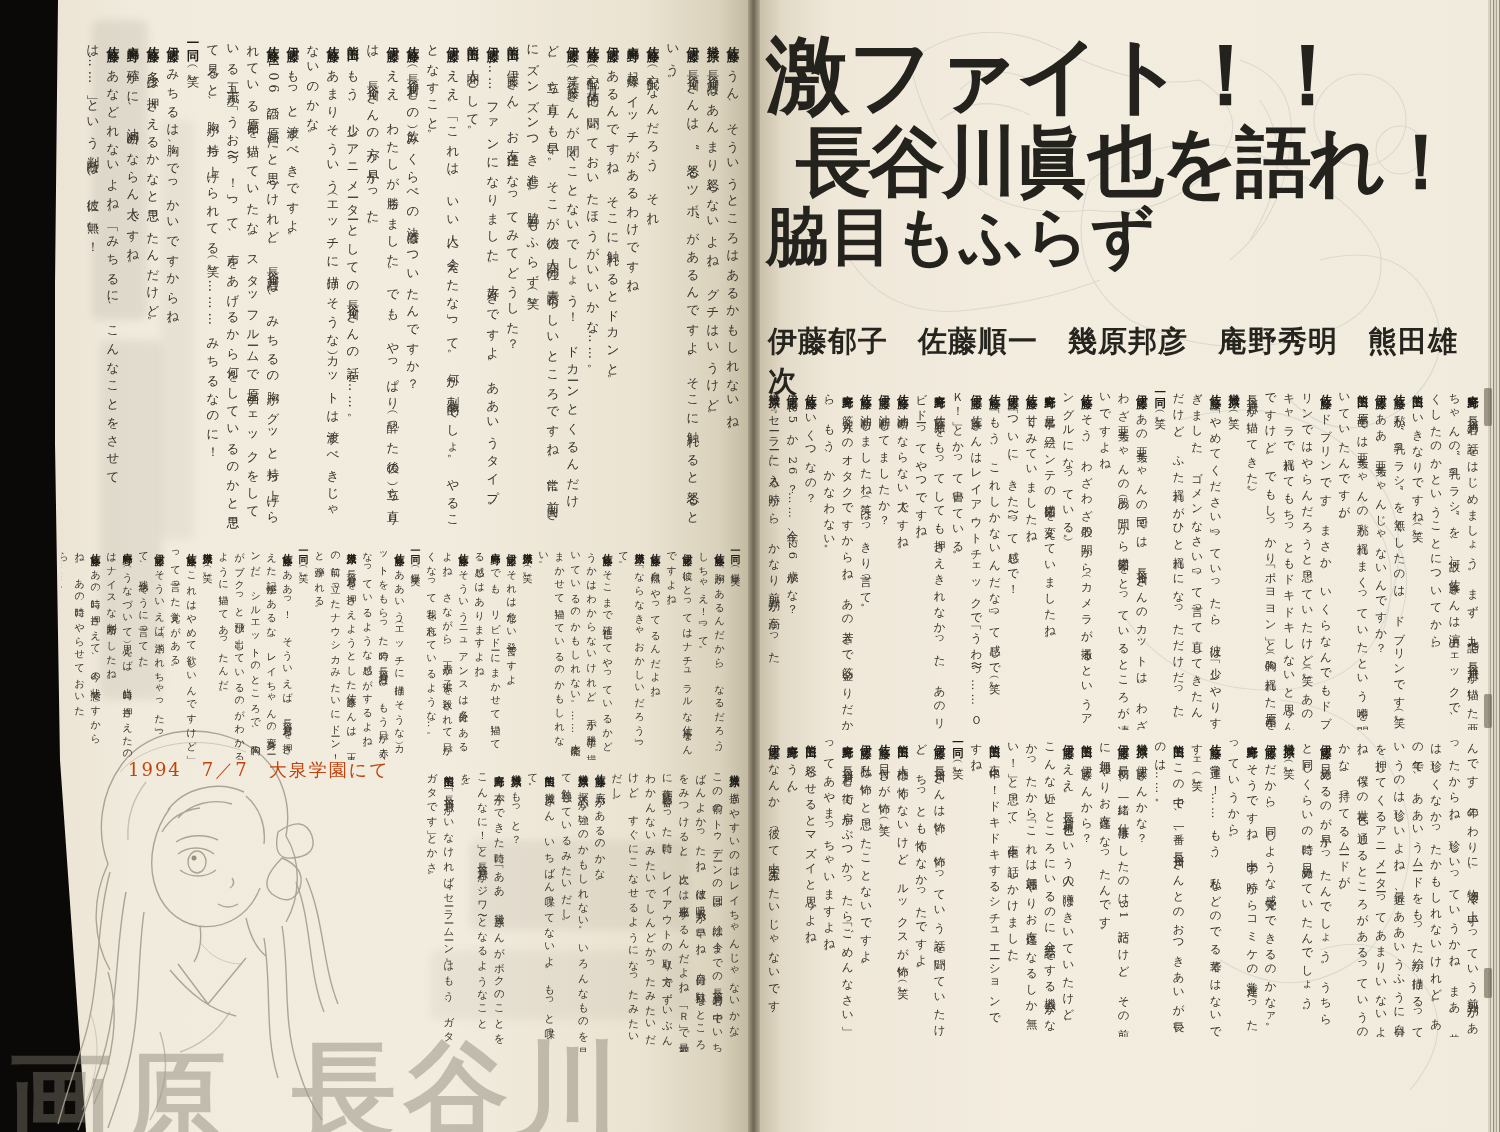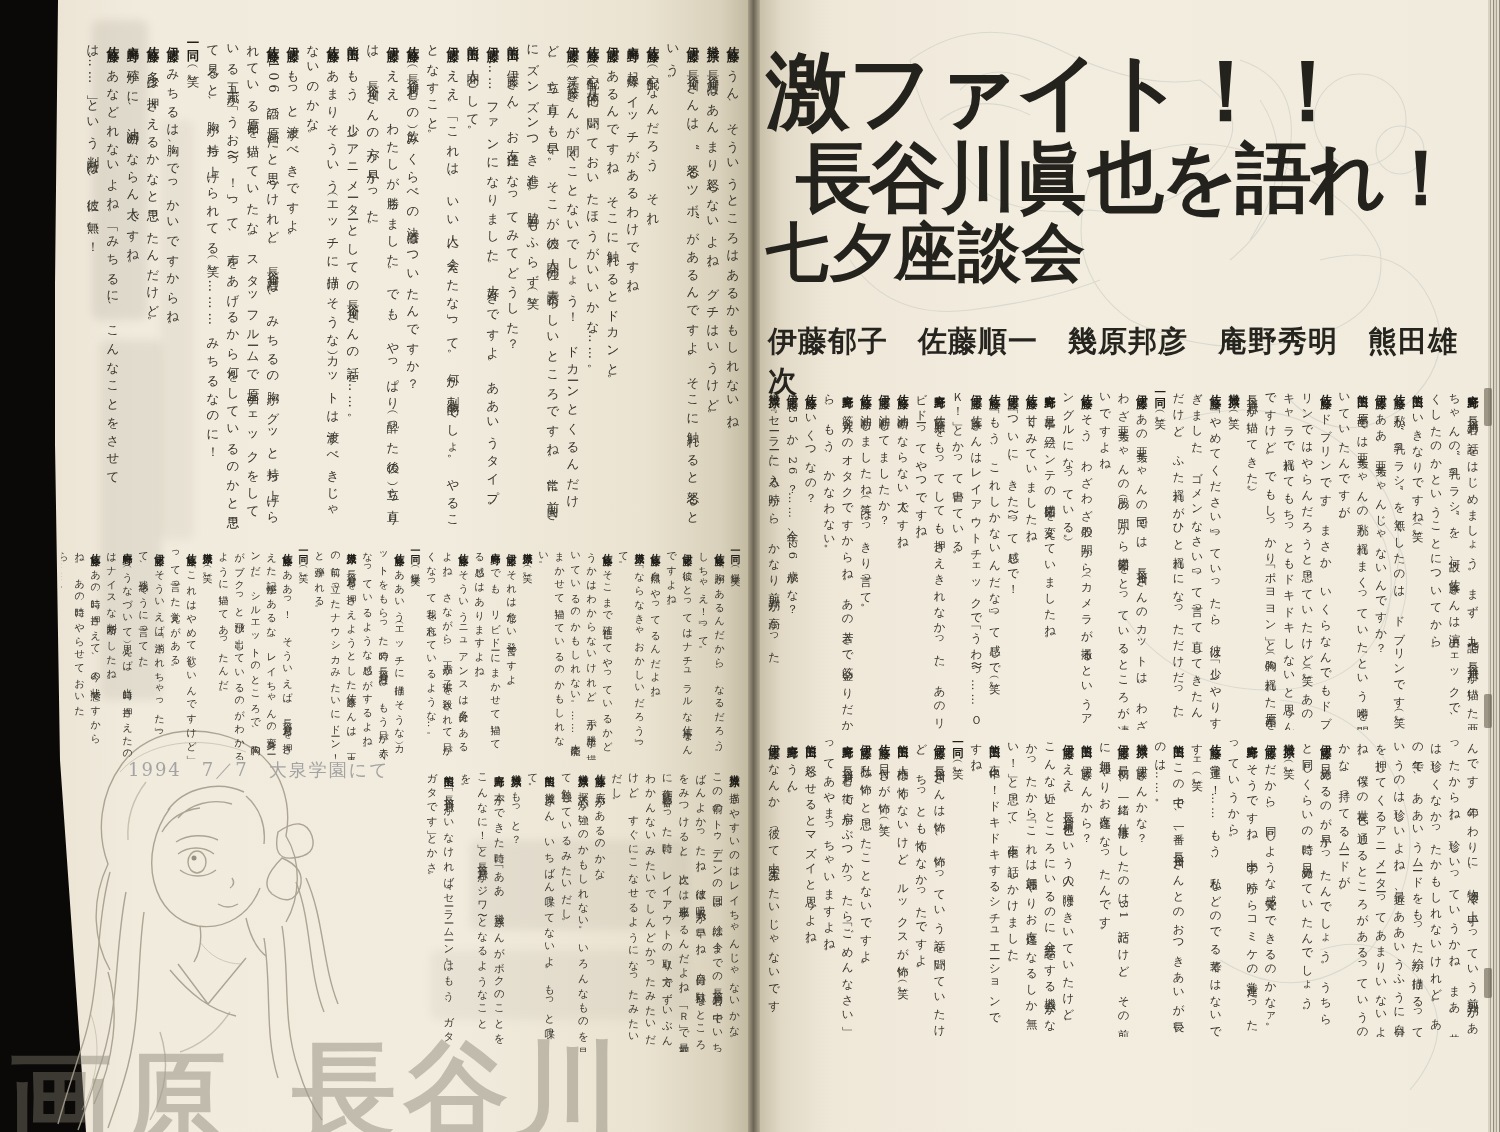--- a/index.html
+++ b/index.html
@@ -25,28 +25,28 @@
   .spk{font-family:"DejaVu Sans",sans-serif;font-weight:bold;color:#1f1d17;}
   .spk::after{content:"\3000";}
   .band-la{font-size:12.5px;letter-spacing:4px;}
   .band-lb{font-size:10px;letter-spacing:2.5px;}
   .band-lc{font-size:10.5px;letter-spacing:2.5px;}
   .band-r1{font-size:11.5px;letter-spacing:3px;}
   .band-r2{font-size:11.5px;letter-spacing:3px;}
   
   .title-block{position:absolute;top:30px;left:6px;width:720px;
     font-family:"DejaVu Sans",sans-serif;font-weight:900;color:#24221d;line-height:1.08;}
-  .title-l1{font-size:84px;letter-spacing:-2px;margin-top:16px;}
+  .title-l1{font-size:84px;letter-spacing:-2px;}
   .title-l2{font-size:76px;letter-spacing:-3px;text-align:center;}
   .title-l3{font-size:63px;letter-spacing:1px;}
   .participants{position:absolute;top:322px;left:8px;width:716px;
     font-family:"DejaVu Sans",sans-serif;font-weight:900;font-size:29px;color:#26241f;letter-spacing:1px;}
   
   .caption{position:absolute;top:758px;left:128px;width:300px;font-family:"DejaVu Serif",serif;
-    font-size:18px;color:#a3a3a3;letter-spacing:2px;}
+    font-size:18px;color:#c2410c;letter-spacing:2px;}
   .ghost-bottom{position:absolute;font-family:"DejaVu Sans",sans-serif;font-weight:900;
     color:#817b6d;opacity:.42;filter:blur(.6px);white-space:nowrap;}
   .ghost-hasegawa{top:1022px;left:292px;font-size:104px;letter-spacing:8px;}
   .ghost-genga{top:1032px;left:8px;font-size:104px;letter-spacing:10px;}
   .ghost-bar{position:absolute;background:#7d7668;filter:blur(4px);border-radius:8px;}
   .pencil{position:absolute;pointer-events:none;}
 </style>
 </head>
 <body>
 
@@ -189,21 +189,21 @@
       <p class="utt"><span class="spk">庵野</span><span>本ができた時に「ああ、幾原さんがボクのことをこんなに！」と長谷川君がジワ〜となるようなことを。</span></p>
       <p class="utt"><span class="spk">熊田</span><span>「長谷川君がいなければ『セーラームーン』はもう、ガタガタです」とかさ。</span></p>
     </div>
 
   <div class="caption">1994　7／7　大泉学園にて</div>
 
   <div style="position:absolute;left:760px;top:0;width:728px;height:1132px;">
     <div class="title-block">
       <div class="title-l1">激ファイト！！</div>
       <div class="title-l2">長谷川眞也を語れ！</div>
-      <div class="title-l3">七夕座談会</div>
+      <div class="title-l3">脇目もふらず</div>
     </div>
     <div class="participants">伊藤郁子　佐藤順一　幾原邦彦　庵野秀明　熊田雄次</div>
 
     <div class="vtext band-r1" style="left:6px;top:385px;width:716px;height:345px;">
         <p class="utt"><span class="spk">庵野</span><span>長谷川君の話をはじめましょう。まず、九七話で長谷川君が描いた亜美ちゃんの“乳ユラシ”を、何故、佐藤さんは演出チェックで、無くしたのかということについてから。</span></p>
         <p class="utt"><span class="spk">熊田</span><span>いきなりですね（笑）。</span></p>
         <p class="utt"><span class="spk">佐藤</span><span>私が“乳ユラシ”を無くしたのは、ドブリンです（笑）。</span></p>
         <p class="utt"><span class="spk">伊藤</span><span>ああ、亜美ちゃんじゃないんですか？</span></p>
         <p class="utt"><span class="spk">熊田</span><span>原画では亜美ちゃんの乳が揺れまくっていたという噂を聞いていたんですが。</span></p>
         <p class="utt"><span class="spk">佐藤</span><span>ドブリンです。まさか、いくらなんでもドブリンではやらんだろうと思っていたけど（笑）。あのキャラで揺れてもちっともドキドキしないと思うんですけど。でもしっかり「ポヨヨン」と（胸の揺れた原画を長谷川君が描いてきた）。</span></p>

